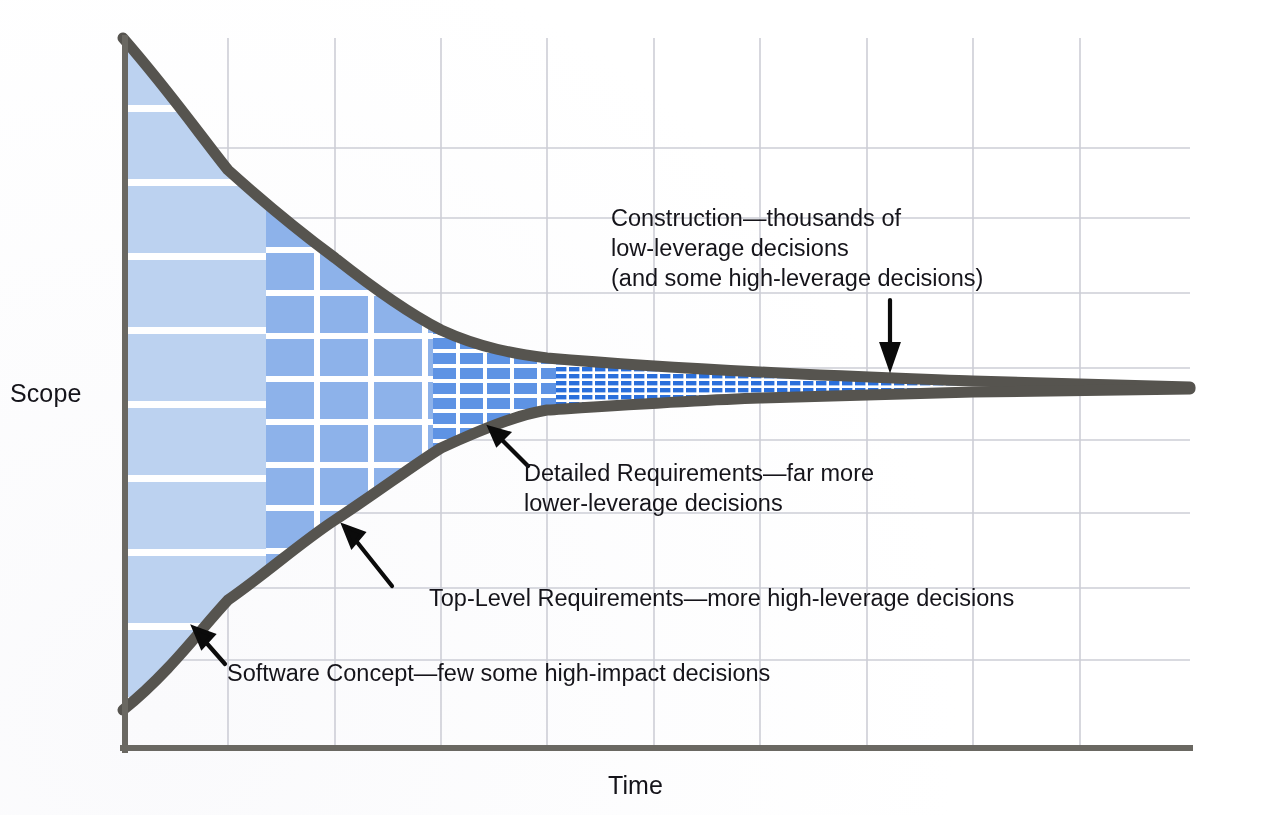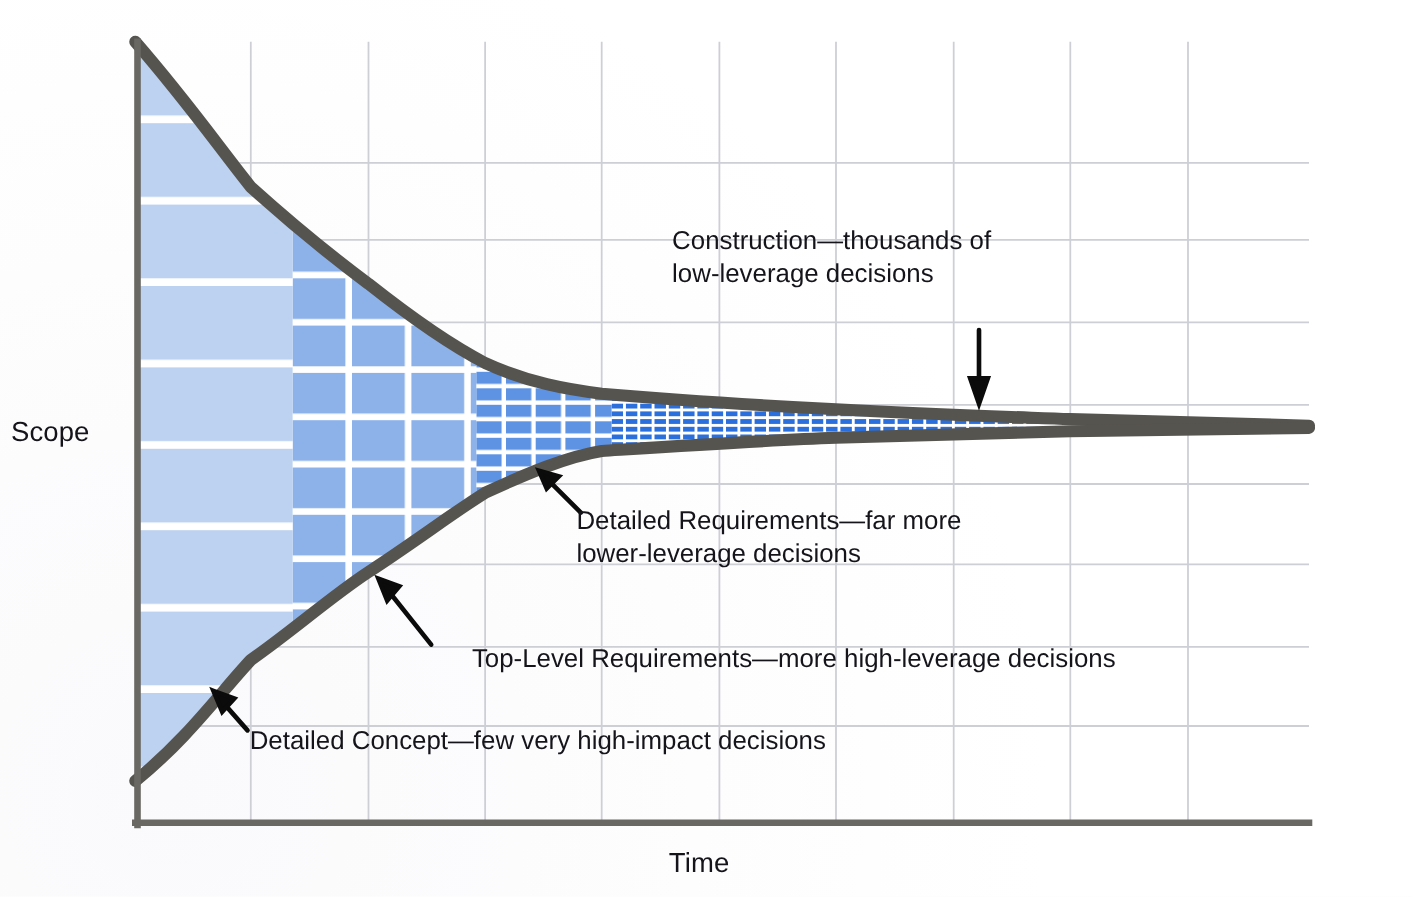--- a/index.html
+++ b/index.html
@@ -174,28 +174,29 @@
     </g>
   </svg>
 
   <div class="axis-label" id="scope-label">Scope</div>
 
   <div class="axis-label" id="time-label">Time</div>
 
   <div class="annotation center" id="ann-construction">
     <div>Construction—thousands of</div>
     <div>low-leverage decisions</div>
+    <div>(and some high-leverage decisions)</div>
   </div>
 
   <div class="annotation" id="ann-detailed">
     <div>Detailed Requirements—far more</div>
     <div>lower-leverage decisions</div>
   </div>
 
   <div class="annotation" id="ann-toplevel">
     <div>Top-Level Requirements—more high-leverage decisions</div>
   </div>
 
   <div class="annotation" id="ann-software">
-    <div>Detailed Concept—few very high-impact decisions</div>
+    <div>Software Concept—few some high-impact decisions</div>
   </div>
 
 </div>
 
 </body></html>

